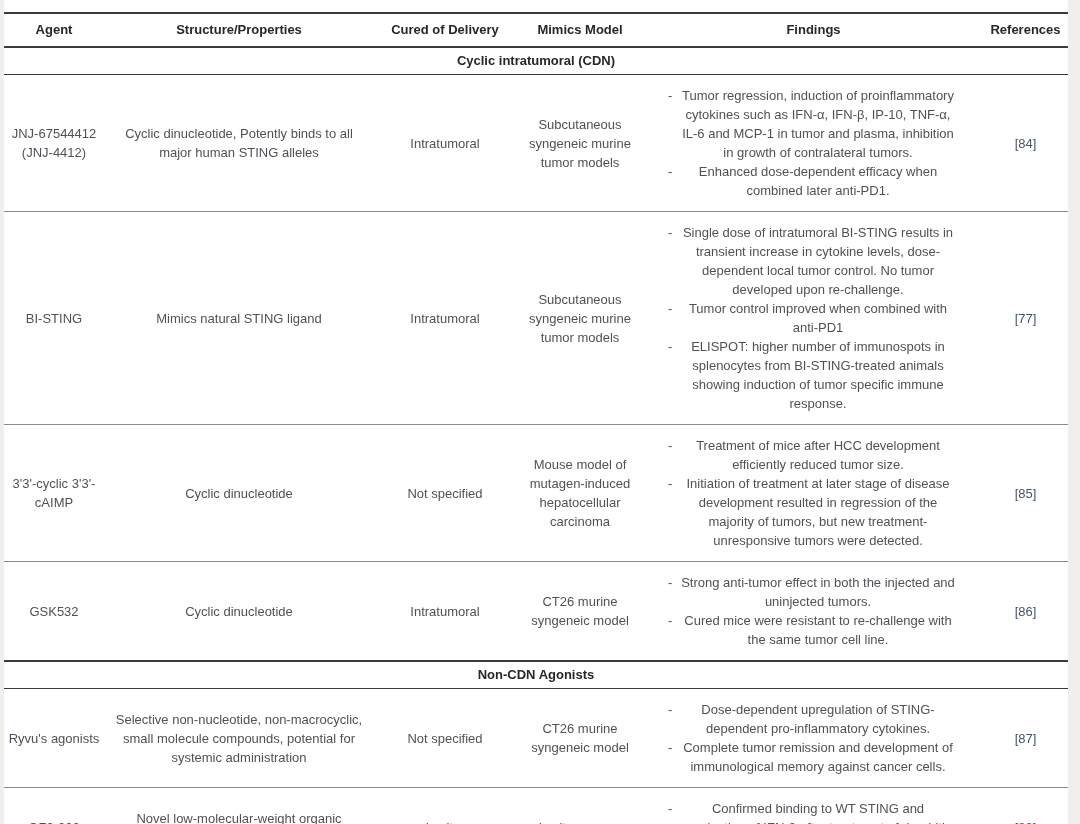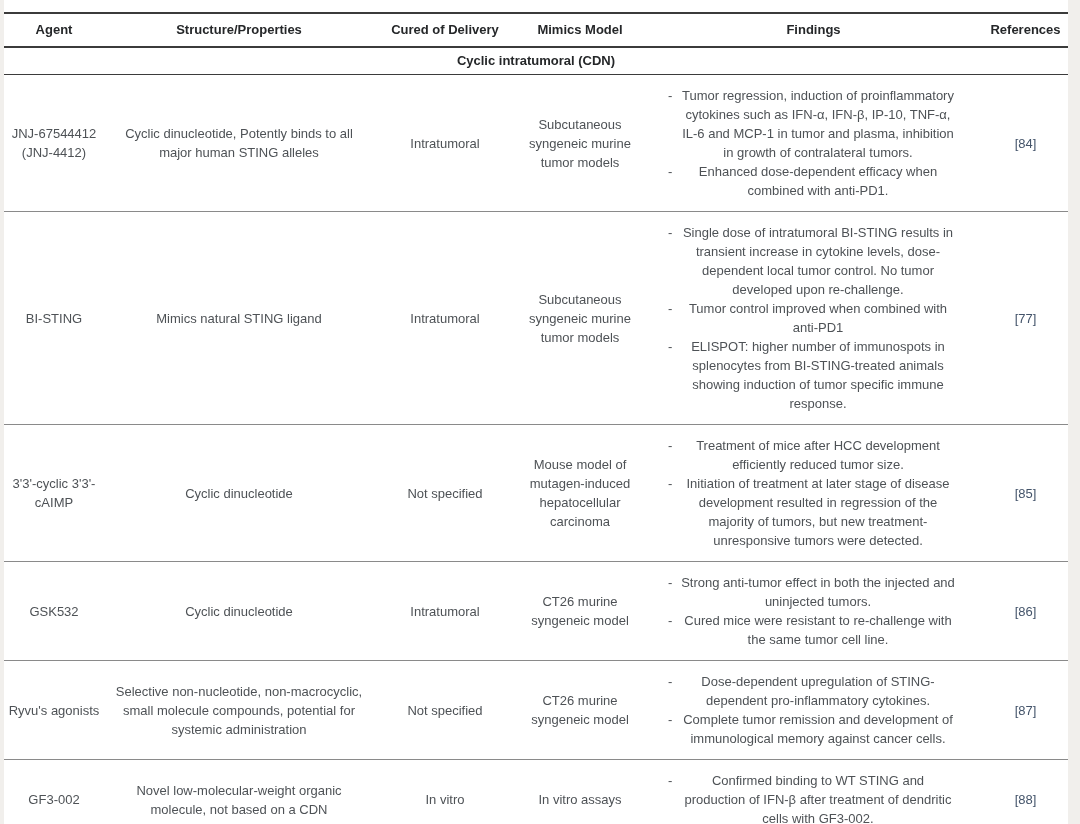--- a/index.html
+++ b/index.html
@@ -125,21 +125,21 @@
             <th colspan="6">Cyclic intratumoral (CDN)</th>
           </tr>
           <tr class="data-row">
             <td class="cell-agent">JNJ-67544412 (JNJ-4412)</td>
             <td class="cell-structure">Cyclic dinucleotide, Potently binds to all major human STING alleles</td>
             <td class="cell-route">Intratumoral</td>
             <td class="cell-tumor_model">Subcutaneous syngeneic murine tumor models</td>
             <td class="cell-findings">
               <ul class="findings-list">
                 <li>Tumor regression, induction of proinflammatory cytokines such as IFN-α, IFN-β, IP-10, TNF-α, IL-6 and MCP-1 in tumor and plasma, inhibition in growth of contralateral tumors.</li>
-                <li>Enhanced dose-dependent efficacy when combined with anti-PD1.</li>
+                <li>Enhanced dose-dependent efficacy when combined later anti-PD1.</li>
               </ul>
             </td>
             <td class="cell-reference"><span class="ref-link">[84]</span></td>
           </tr>
           <tr class="data-row">
             <td class="cell-agent">BI-STING</td>
             <td class="cell-structure">Mimics natural STING ligand</td>
             <td class="cell-route">Intratumoral</td>
             <td class="cell-tumor_model">Subcutaneous syngeneic murine tumor models</td>
             <td class="cell-findings">
@@ -169,20 +169,23 @@
             <td class="cell-structure">Cyclic dinucleotide</td>
             <td class="cell-route">Intratumoral</td>
             <td class="cell-tumor_model">CT26 murine syngeneic model</td>
             <td class="cell-findings">
               <ul class="findings-list">
                 <li>Strong anti-tumor effect in both the injected and uninjected tumors.</li>
                 <li>Cured mice were resistant to re-challenge with the same tumor cell line.</li>
               </ul>
             </td>
             <td class="cell-reference"><span class="ref-link">[86]</span></td>
+          </tr>
+          <tr class="section-row">
+            <th colspan="6">Non-CDN Agonists</th>
           </tr>
           <tr class="data-row">
             <td class="cell-agent">Ryvu's agonists</td>
             <td class="cell-structure">Selective non-nucleotide, non-macrocyclic, small molecule compounds, potential for systemic administration</td>
             <td class="cell-route">Not specified</td>
             <td class="cell-tumor_model">CT26 murine syngeneic model</td>
             <td class="cell-findings">
               <ul class="findings-list">
                 <li>Dose-dependent upregulation of STING-dependent pro-inflammatory cytokines.</li>
                 <li>Complete tumor remission and development of immunological memory against cancer cells.</li>

